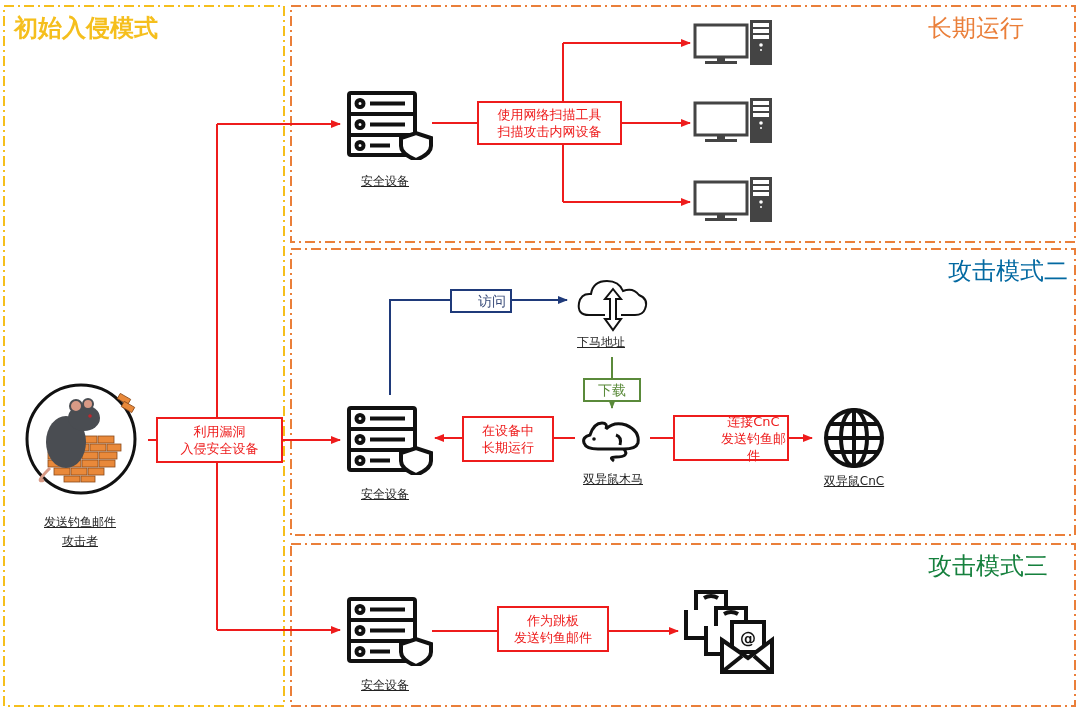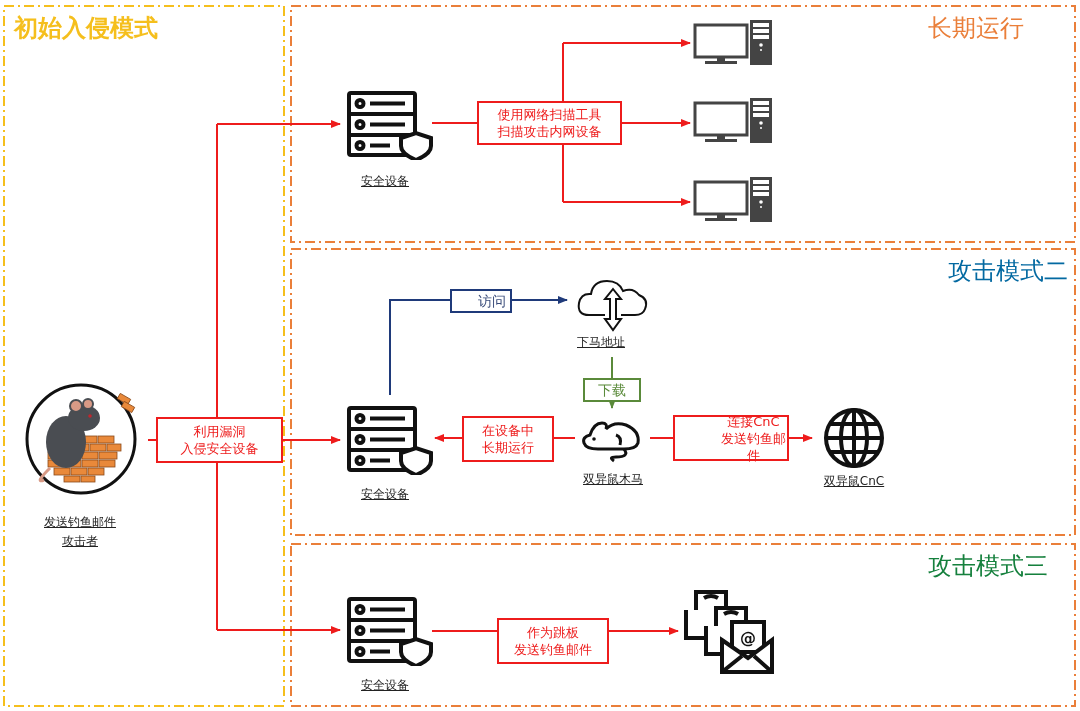--- a/index.html
+++ b/index.html
@@ -250,21 +250,21 @@
         <circle cx="15" cy="55.5" r="3.5"></circle>
       <line x1="25" y1="13.5" x2="60" y2="13.5"></line>
         <line x1="25" y1="34.5" x2="60" y2="34.5"></line>
         <line x1="25" y1="55.5" x2="45" y2="55.5"></line>
     </g>
     <path d="M56,48 L71,43 L86,48 L86,56 Q86,64 71,70 Q56,64 56,56 Z" fill="#fff" stroke="#111" stroke-width="4"></path>
   </svg>
 </div>
 <div class="lbl" style="left:340px;top:676px;width:90px;">安全设备</div>
 
-<div class="box box-red" style="left:497px;top:606px;width:112px;height:46px;margin-top:12px;">
+<div class="box box-red" style="left:497px;top:606px;width:112px;height:46px;">
   <span>作为跳板</span>
   <span>发送钓鱼邮件</span>
 </div>
 
 <div class="abs" style="left:682px;top:588px;width:92px;height:86px;">
   <svg width="92" height="86" viewBox="0 0 92 86">
     <g fill="#fff" stroke="#111" stroke-width="4">
       <rect x="14" y="4" width="30" height="34"></rect>
       <path d="M4,22 L4,50 L40,50 L40,22"></path>
       <path d="M22,10 Q29,6 36,10" fill="none"></path>

